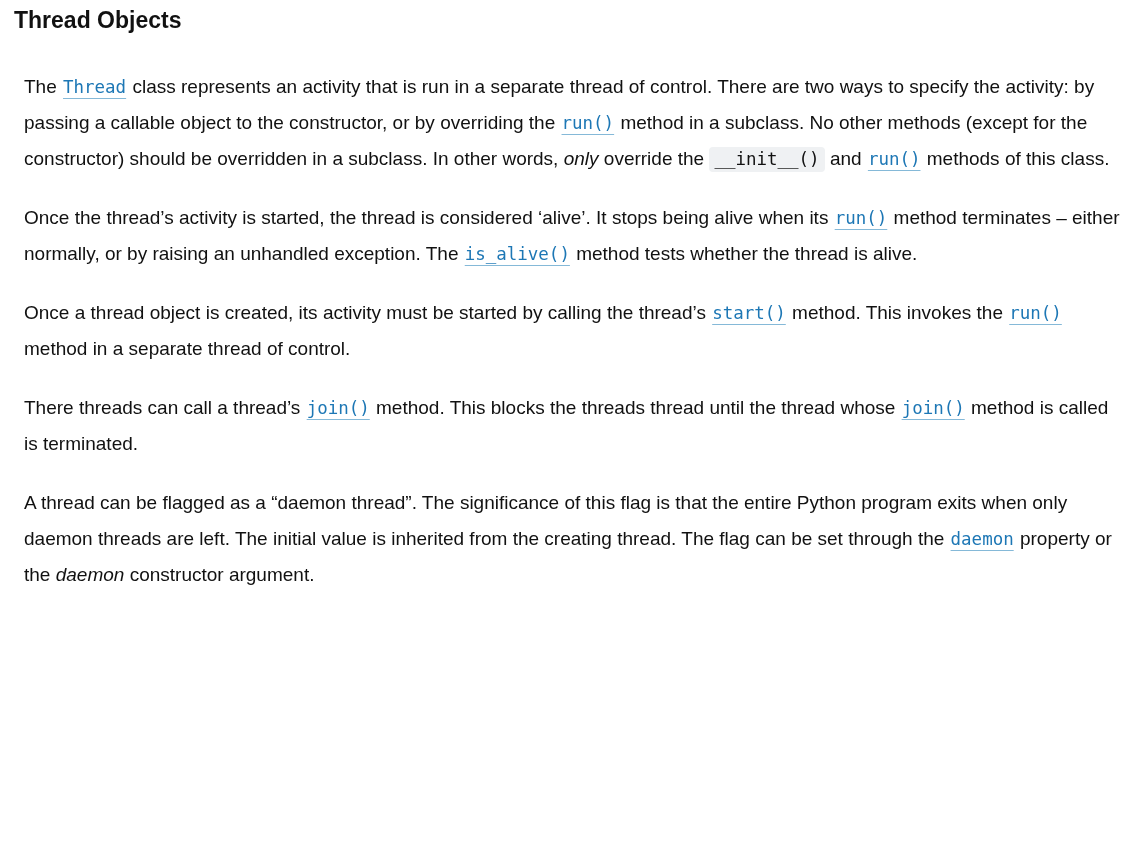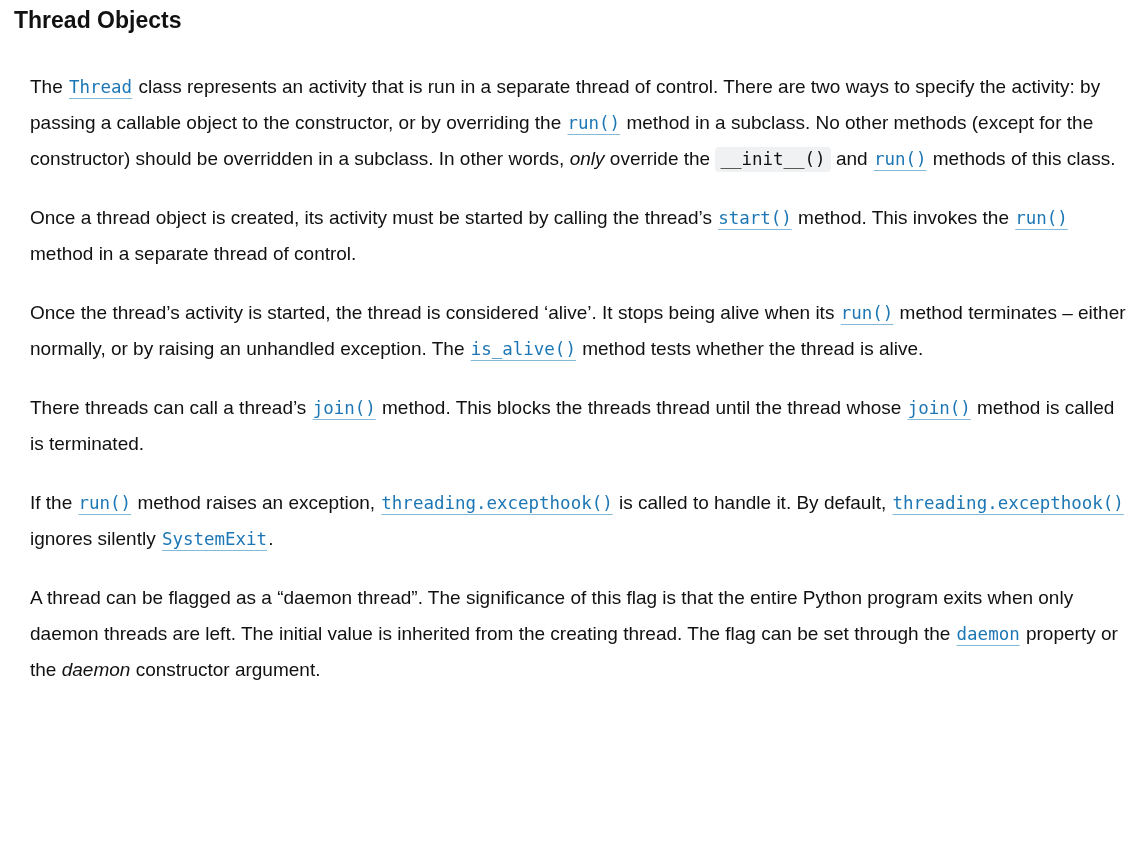--- a/index.html
+++ b/index.html
@@ -28,21 +28,21 @@
   h1.page-title {
     font-size: 23px;
     line-height: 1.25;
     font-weight: 600;
     margin: 0 0 34px 0;
     letter-spacing: 0;
   }
   .content p {
     font-size: 19px;
     line-height: 36px;
-    margin: 0 0 23px 16px;
+    margin: 0 0 23px 10px;
     text-align: left;
     hyphens: auto;
     -webkit-hyphens: auto;
   }
   .content p:last-child { margin-bottom: 0; }
   a.code-link {
     font-family: "DejaVu Sans Mono", monospace;
     font-size: 0.92em;
     color: var(--link);
     text-decoration: underline;
@@ -62,19 +62,18 @@
   }
   em.emphasis { font-style: italic; }
 </style>
 </head>
 <body>
 
 <div class="page">
   <h1 class="page-title">Thread Objects</h1>
   <div class="content">
       <p><span>The </span><a class="code-link" href="#">Thread</a><span> class represents an activity that is run in a separate thread of control. There are two ways to specify the activity: by passing a callable object to the constructor, or by overriding the </span><a class="code-link" href="#">run()</a><span> method in a subclass. No other methods (except for the constructor) should be overridden in a subclass. In other words, </span><em class="emphasis">only</em><span> override the </span><code class="code-literal">__init__()</code><span> and </span><a class="code-link" href="#">run()</a><span> methods of this class.</span></p>
+      <p><span>Once the thread’s activity is started, the thread is considered ‘alive’. It stops being alive when its </span><a class="code-link" href="#">run()</a><span> method terminates – either normally, or by raising an unhandled exception. The </span><a class="code-link" href="#">is_alive()</a><span> method tests whether the thread is alive.</span></p>
       <p><span>Once a thread object is created, its activity must be started by calling the thread’s </span><a class="code-link" href="#">start()</a><span> method. This invokes the </span><a class="code-link" href="#">run()</a><span> method in a separate thread of control.</span></p>
-      <p><span>Once the thread’s activity is started, the thread is considered ‘alive’. It stops being alive when its </span><a class="code-link" href="#">run()</a><span> method terminates – either normally, or by raising an unhandled exception. The </span><a class="code-link" href="#">is_alive()</a><span> method tests whether the thread is alive.</span></p>
       <p><span>There threads can call a thread’s </span><a class="code-link" href="#">join()</a><span> method. This blocks the threads thread until the thread whose </span><a class="code-link" href="#">join()</a><span> method is called is terminated.</span></p>
-      <p><span>If the </span><a class="code-link" href="#">run()</a><span> method raises an exception, </span><a class="code-link" href="#">threading.excepthook()</a><span> is called to handle it. By default, </span><a class="code-link" href="#">threading.excepthook()</a><span> ignores silently </span><a class="code-link" href="#">SystemExit</a><span>.</span></p>
       <p><span>A thread can be flagged as a “daemon thread”. The significance of this flag is that the entire Python program exits when only daemon threads are left. The initial value is inherited from the creating thread. The flag can be set through the </span><a class="code-link" href="#">daemon</a><span> property or the </span><em class="emphasis">daemon</em><span> constructor argument.</span></p>
     </div>
 </div>
 
 </body></html>

